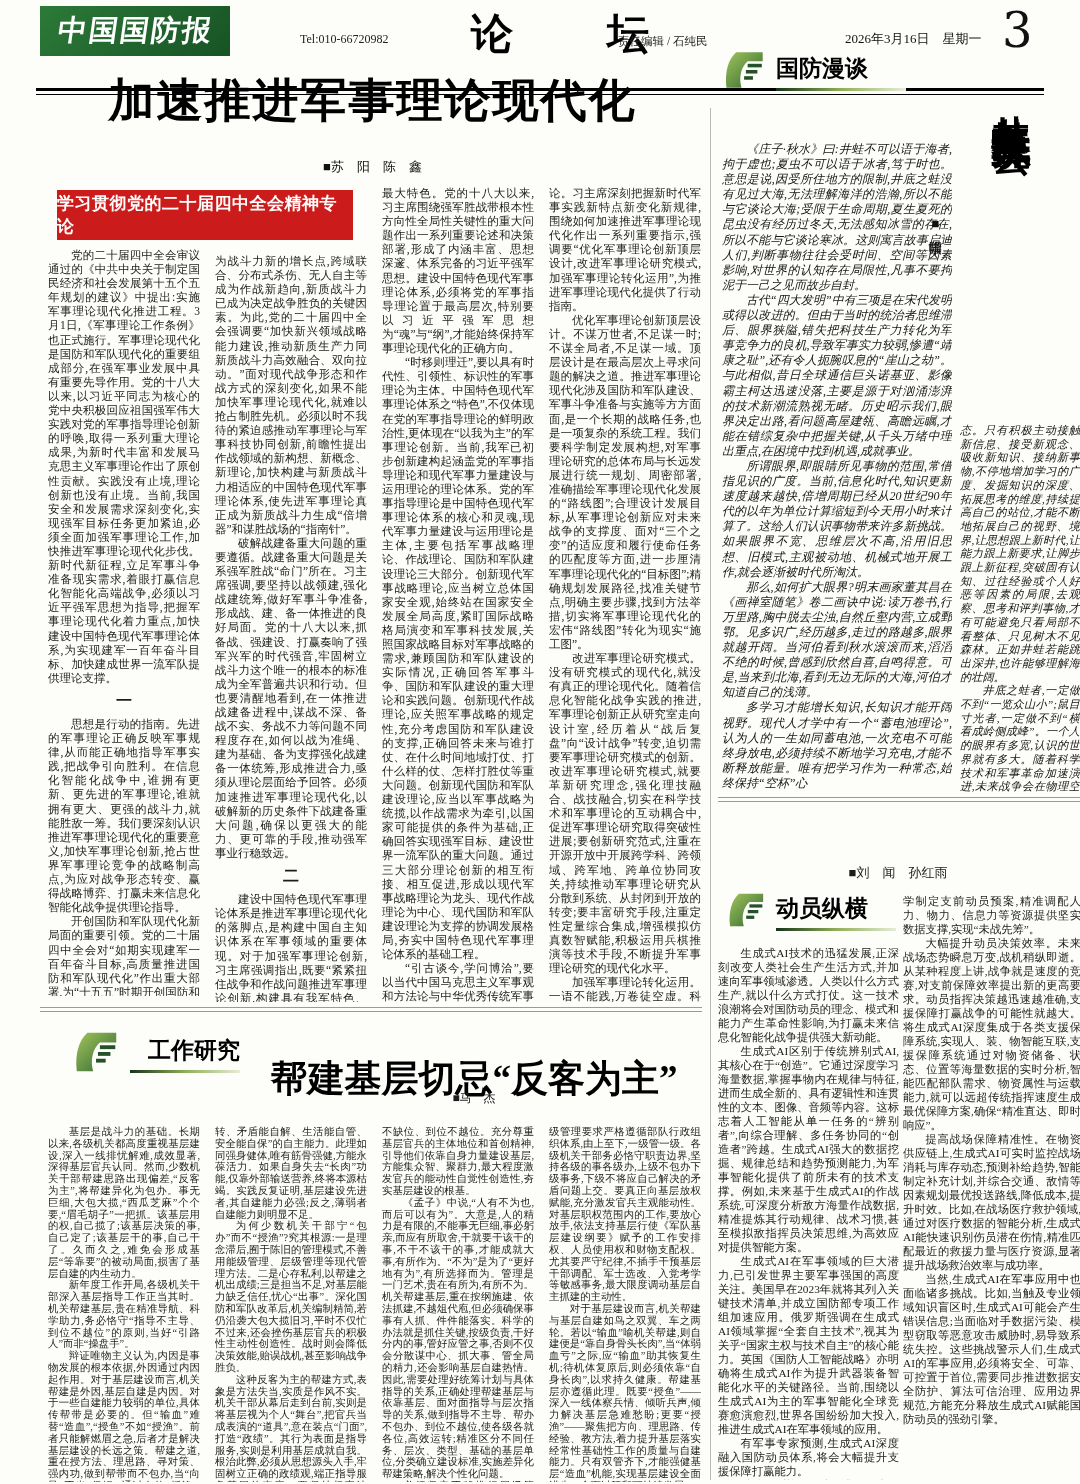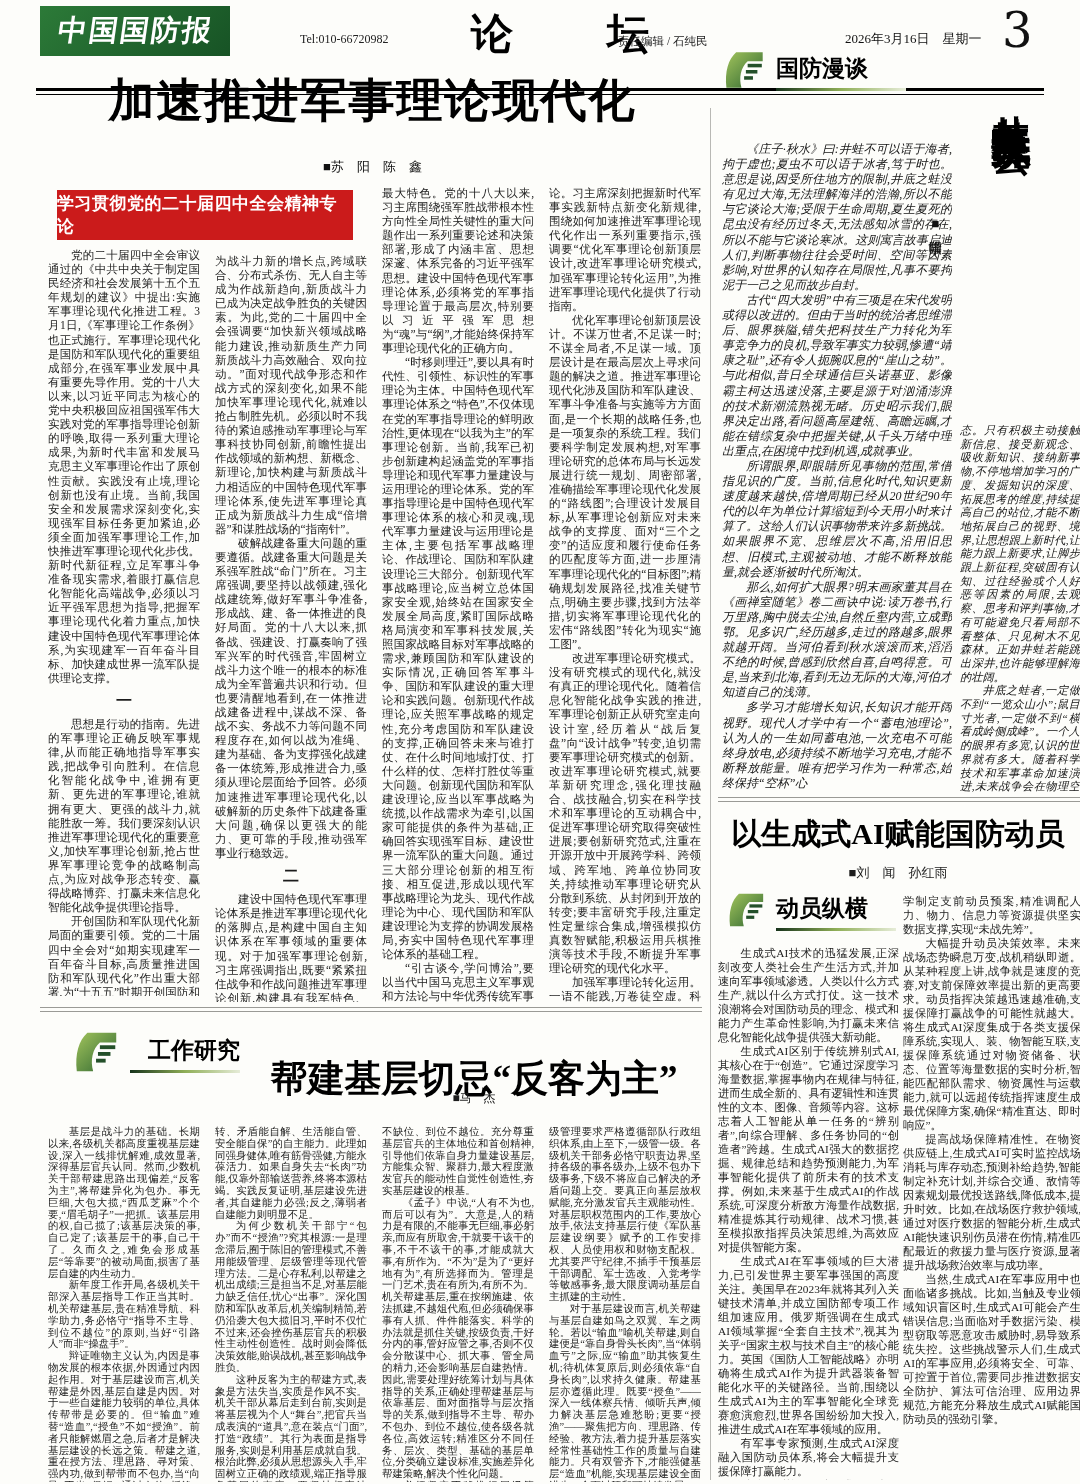--- a/index.html
+++ b/index.html
@@ -149,32 +149,31 @@
       </svg>
     </span>
     <span>
       <span class="txt">国防漫谈</span>
       <span class="bar" style="display:block;width:130px;"></span>
     </span>
   </div>
   <div class="abs col kai kai-w">
       <p class="para">《庄子·秋水》曰:井蛙不可以语于海者,拘于虚也;夏虫不可以语于冰者,笃于时也。意思是说,因受所住地方的限制,井底之蛙没有见过大海,无法理解海洋的浩瀚,所以不能与它谈论大海;受限于生命周期,夏生夏死的昆虫没有经历过冬天,无法感知冰雪的存在,所以不能与它谈论寒冰。这则寓言故事启迪人们,判断事物往往会受时间、空间等因素影响,对世界的认知存在局限性,凡事不要拘泥于一己之见而故步自封。</p>
       <p class="para">古代“四大发明”中有三项是在宋代发明或得以改进的。但由于当时的统治者思维滞后、眼界狭隘,错失把科技生产力转化为军事竞争力的良机,导致军事实力较弱,惨遭“靖康之耻”,还有令人扼腕叹息的“崖山之劫”。与此相似,昔日全球通信巨头诺基亚、影像霸主柯达迅速没落,主要是源于对汹涌澎湃的技术新潮流熟视无睹。历史昭示我们,眼界决定出路,看问题高屋建瓴、高瞻远瞩,才能在错综复杂中把握关键,从千头万绪中理出重点,在困境中找到机遇,成就事业。</p>
-      <p class="para">所谓眼界,即眼睛所见事物的范围,常借指见识的广度。当前,信息化时代,知识更新速度越来越快,倍增周期已经从20世纪90年代的以年为单位计算缩短到今天用小时来计算了。这给人们认识事物带来许多新挑战。如果眼界不宽、思维层次不高,沿用旧思想、旧模式,主观被动地、才能不断释放能量,就会逐渐被时代所淘汰。</p>
+      <p class="para">所谓眼界,即眼睛所见事物的范围,常借指见识的广度。当前,信息化时代,知识更新速度越来越快,倍增周期已经从20世纪90年代的以年为单位计算缩短到今天用小时来计算了。这给人们认识事物带来许多新挑战。如果眼界不宽、思维层次不高,沿用旧思想、旧模式,主观被动地、机械式地开展工作,就会逐渐被时代所淘汰。</p>
       <p class="para">那么,如何扩大眼界?明末画家董其昌在《画禅室随笔》卷二画诀中说:读万卷书,行万里路,胸中脱去尘浊,自然丘壑内营,立成鄄鄂。见多识广,经历越多,走过的路越多,眼界就越开阔。当河伯看到秋水滚滚而来,滔滔不绝的时候,曾感到欣然自喜,自鸣得意。可是,当来到北海,看到无边无际的大海,河伯才知道自己的浅薄。</p>
       <p class="para">多学习才能增长知识,长知识才能开阔视野。现代人才学中有一个“蓄电池理论”,认为人的一生如同蓄电池,一次充电不可能终身放电,必须持续不断地学习充电,才能不断释放能量。唯有把学习作为一种常态,始终保持“空杯”心</p>
     </div>
   <div class="abs v-title">从井蛙夏虫说开去</div>
   <div class="abs v-byline">■阳宗峰</div>
   <div class="abs col kai kai-n">
       <p class="para-cont">态。只有积极主动接触新信息、接受新观念、吸收新知识、接纳新事物,不停地增加学习的广度、发掘知识的深度、拓展思考的维度,持续提高自己的站位,才能不断地拓展自己的视野、境界,让思想跟上新时代,让能力跟上新要求,让脚步跟上新征程,突破固有认知、过往经验或个人好恶等因素的局限,去观察、思考和评判事物,才有可能避免只看局部不看整体、只见树木不见森林。正如井蛙若能跳出深井,也许能够理解海的壮阔。</p>
       <p class="para">井底之蛙者,一定做不到“一览众山小”;鼠目寸光者,一定做不到“横看成岭侧成峰”。一个人的眼界有多宽,认识的世界就有多大。随着科学技术和军事革命加速演进,未来战争会在物理空间、认知空间等多维空间展开,眼界若局限于眼前一隅,难免“一叶障目,不见泰山”,打赢无疑是天方夜谭。广大官兵应以开放的心态,学习学习再学习,贯通古今、晓中外,懂科技、懂心理,用世界眼光、战略思维,紧盯科技之变,以发展的眼光观察世界,以豁达的胸襟处理各种问题,不断提升认识问题的水平,方能胜战对手。</p>
     </div>
 
-  <div class="abs ai-title">以生成式AI赋能国防动员</div>
   <div class="abs ai-byline">■刘　闻　孙红雨</div>
   <div class="abs badge bdg-dongyuan">
     <span>
       <svg viewBox="0 0 52 44" width="42" height="36" aria-hidden="true">
         <defs>
             <linearGradient id="g2" x1="0" y1="0" x2="1" y2="1">
           <stop offset="0" stop-color="#a2c45c"></stop>
               <stop offset="1" stop-color="#2c6430"></stop>
             </linearGradient>
           </defs>

